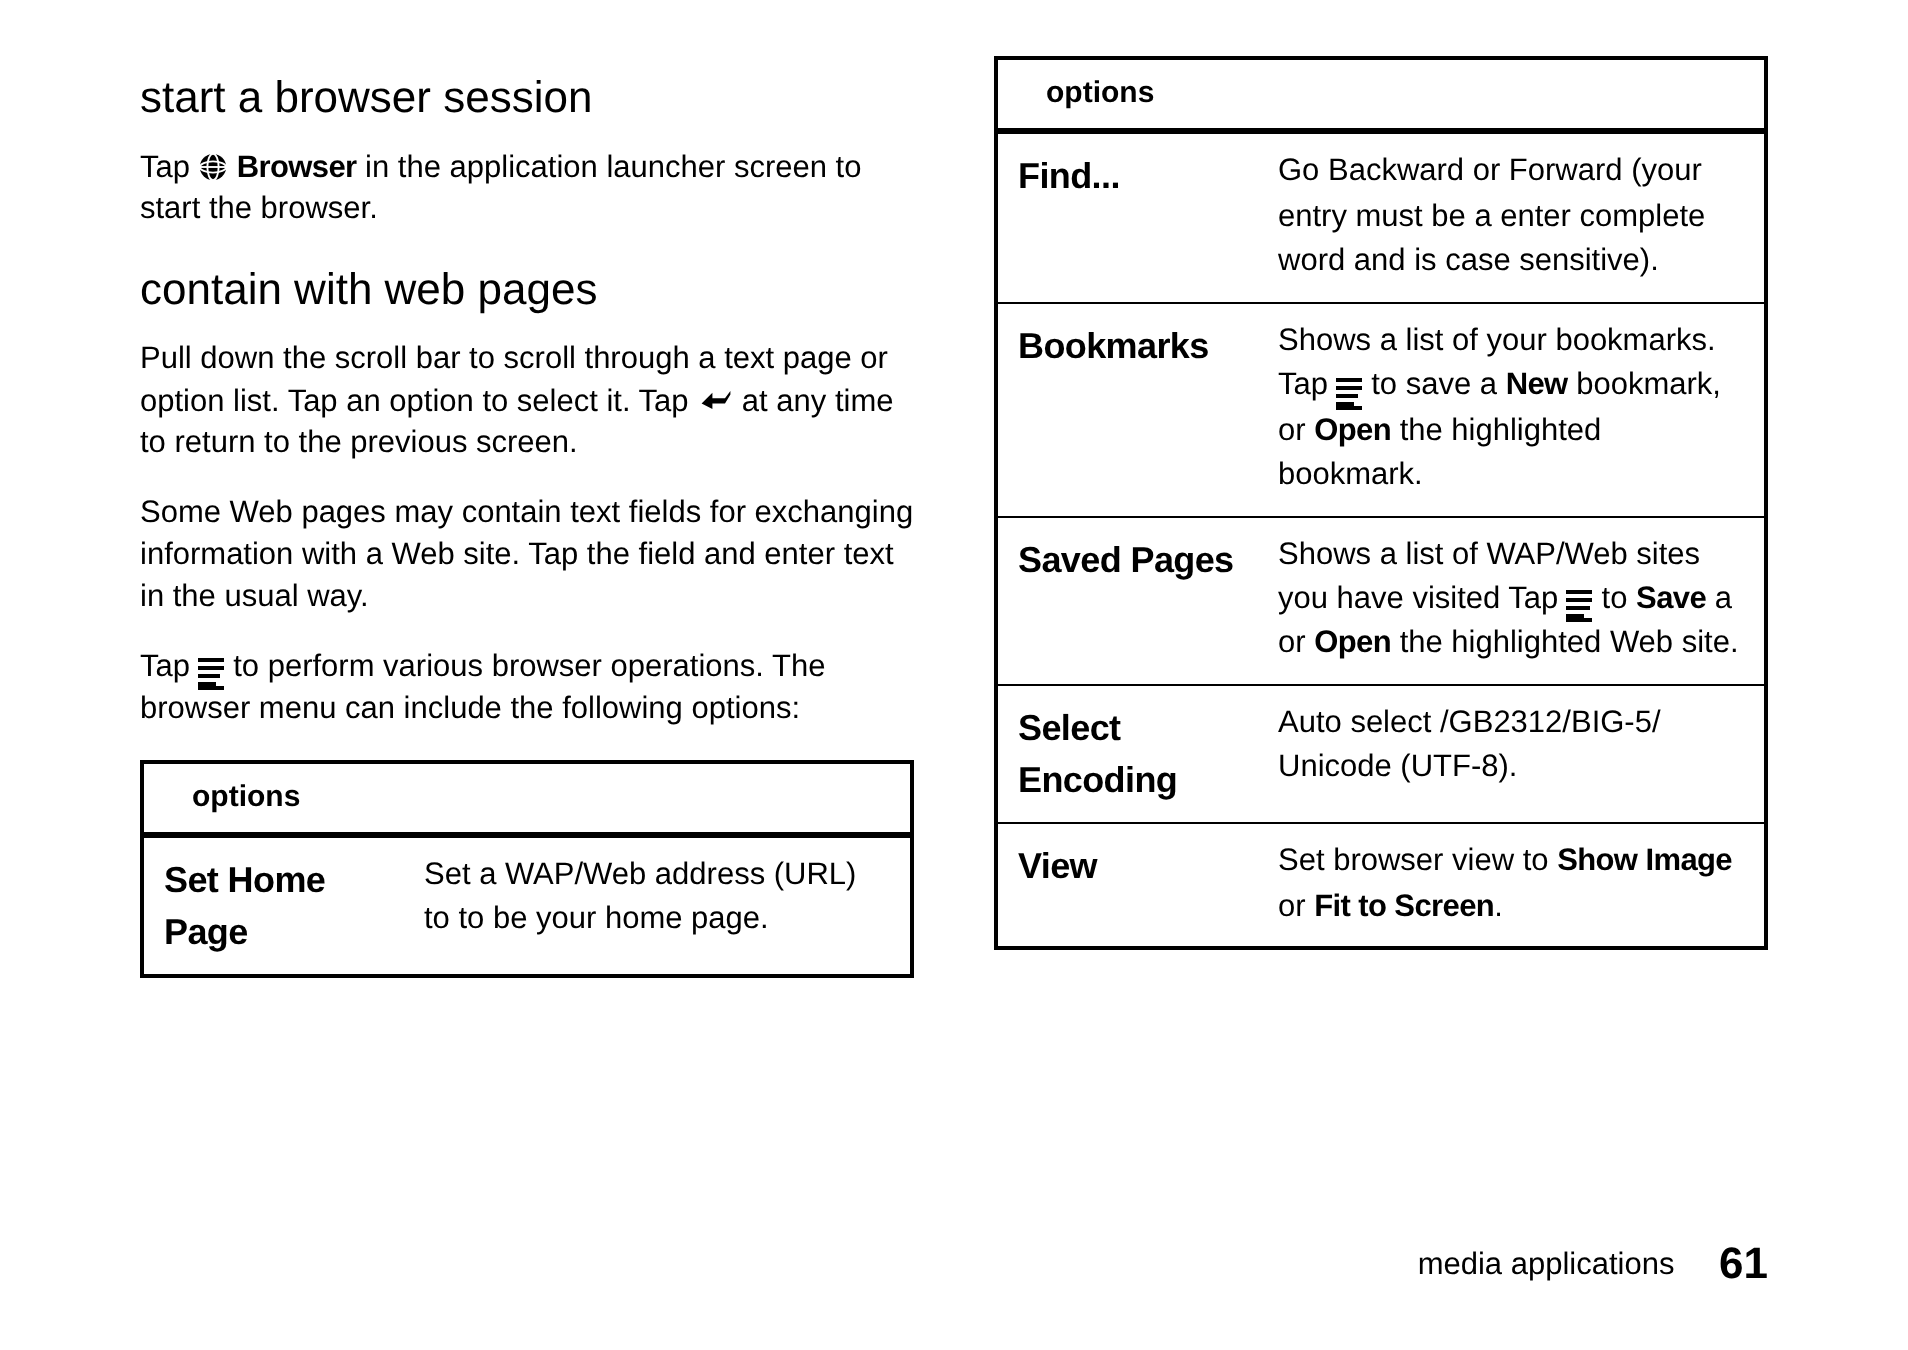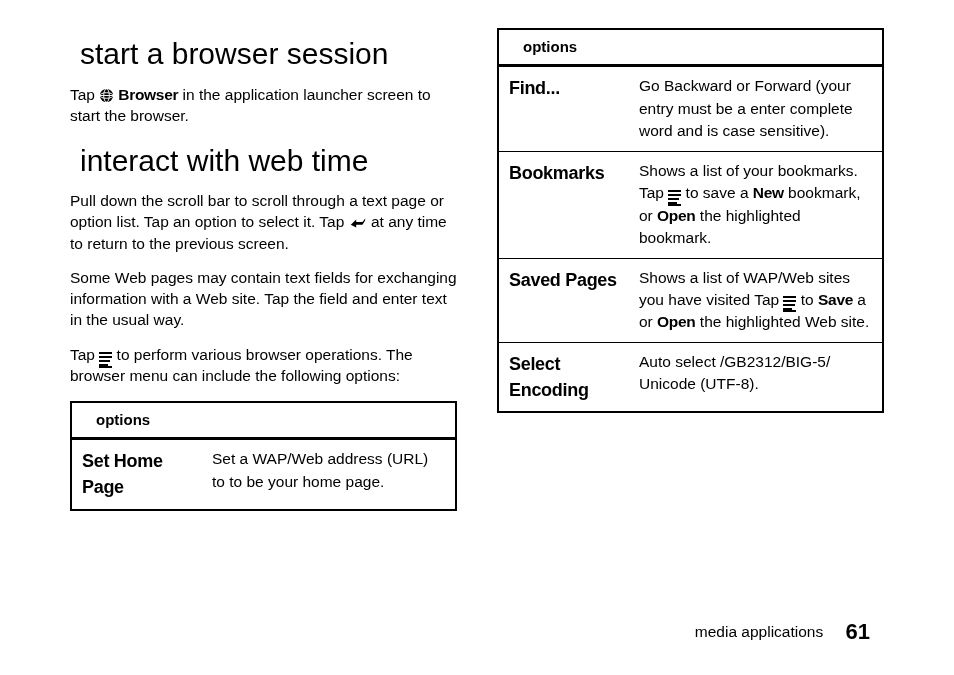--- a/index.html
+++ b/index.html
@@ -18,22 +18,22 @@
     gap: 40px;
     padding: 28px 70px 0 70px;
   }
   .col {
     width: 398px;
     font-size: 15.5px;
     line-height: 1.35;
   }
   h2 {
     font-weight: 400;
-    font-size: 30px;
-    margin: 6px 0 10px 10px;
+    font-size: 22px;
+    margin: 6px 0 10px 0;
     letter-spacing: 0px;
   }
   p {
     margin: 0 0 14px 0;
   }
   .bold { font-weight: 700; font-family: Arial, Helvetica, sans-serif; text-align: right; }
   .cond { font-stretch: condensed; letter-spacing: -0.3px; }
   table.opts {
     border: 2px solid #000;
     border-collapse: collapse;
@@ -57,21 +57,21 @@
   table.opts tr:last-child td { border-bottom: none; }
   table.opts td.name {
     width: 110px;
     font-weight: 700;
     font-stretch: condensed;
     letter-spacing: -0.3px;
     font-size: 18px;
   }
   .footer {
     position: absolute;
-    right: 84px;
+    right: 70px;
     bottom: 30px;
     font-size: 15.5px;
   }
   .footer .num {
     font-weight: 700;
     font-size: 22px;
     margin-left: 18px;
     vertical-align: -2px;
   }
   .icon {
@@ -96,21 +96,21 @@
   <div class="col">
     <h2>start a browser session</h2>
     <p>
       <span>Tap </span><span class="icon globe-icon"><svg viewBox="0 0 16 16">
             <circle cx="8" cy="8" r="7" fill="#000"></circle>
             <ellipse cx="8" cy="8" rx="7" ry="3" fill="none" stroke="#fff" stroke-width="1"></ellipse>
             <ellipse cx="8" cy="8" rx="3" ry="7" fill="none" stroke="#fff" stroke-width="1"></ellipse>
             <line x1="1" y1="8" x2="15" y2="8" stroke="#fff" stroke-width="1"></line>
           </svg></span><span class="bold cond"> Browser</span><span> in the application launcher screen to start the browser.</span>
     </p>
-    <h2>interact with web time</h2>
+    <h2>contain with web pages</h2>
     <p>
       <span>Pull down the scroll bar to scroll through a text page or option list. Tap an option to select it. Tap </span><span class="icon back-icon"><svg viewBox="0 0 20 14">
             <path d="M2 9 L8 3 L8 6 L15 6 L18 2 L18 4 L15 9 L8 9 L8 12 Z" fill="#000"></path>
           </svg></span><span> at any time to return to the previous screen.</span>
     </p>
     <p>Some Web pages may contain text fields for exchanging information with a Web site. Tap the field and enter text in the usual way.</p>
     <p>
       <span>Tap </span><span class="icon menu-icon"><span></span><span></span><span></span></span><span> to perform various browser operations. The browser menu can include the following options:</span>
     </p>
     <table class="opts">
@@ -145,20 +145,26 @@
       <tr>
         <td class="name">Saved Pages</td>
         <td>
           <span>Shows a list of WAP/Web sites you have visited Tap </span><span class="icon menu-icon"><span></span><span></span><span></span></span><span> to </span><span class="bold cond">Save</span><span> a or </span><span class="bold cond">Open</span><span> the highlighted Web site.</span>
         </td>
       </tr>
       <tr>
         <td class="name">Select Encoding</td>
         <td>Auto select /GB2312/BIG-5/ Unicode (UTF-8).</td>
       </tr>
+      <tr>
+        <td class="name">View</td>
+        <td>
+          <span>Set browser view to </span><span class="bold cond">Show Image</span><span> or </span><span class="bold cond">Fit to Screen</span><span>.</span>
+        </td>
+      </tr>
     </tbody>
       </table>
   </div>
 </div>
 
 <div class="footer">
   <span>media applications</span>
   <span class="num">61</span>
 </div>
 

